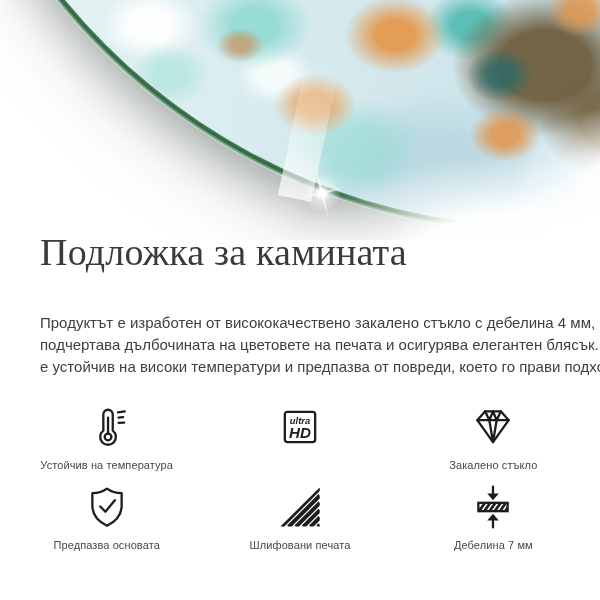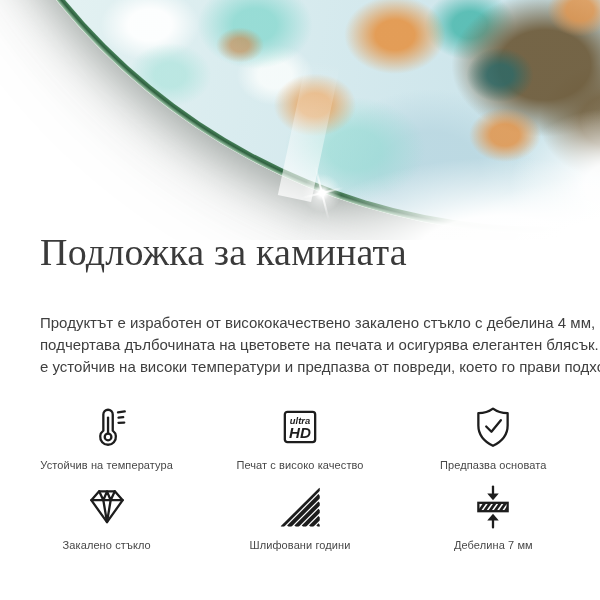--- a/index.html
+++ b/index.html
@@ -162,64 +162,63 @@
     </div>
 
     <div class="feature">
       <div class="icon-box">
         <svg width="46" height="46" viewBox="0 0 44 44">
           <rect class="stroke" x="7.5" y="7.5" width="29" height="29" rx="2.5"></rect>
           <text class="hd-top" x="22" y="19" text-anchor="middle">ultra</text>
           <text class="hd-bot" x="22" y="32.5" text-anchor="middle">HD</text>
         </svg>
       </div>
-      <div class="label">Печат с високо качество</div>
-    </div>
-
-    <div class="feature">
-      <div class="icon-box">
-        <svg width="46" height="46" viewBox="0 0 44 44">
-          <path class="stroke round" d="M22 4.5 C18 7.5 12.5 8.8 8 8.8 V 20.5 C8 30 14.5 36.3 22 40 C29.5 36.3 36 30 36 20.5 V 8.8 C31.5 8.8 26 7.5 22 4.5 Z"></path>
-          <path class="stroke round" d="M15.5 21.5 L20.5 26.5 L29.5 15.5"></path>
-        </svg>
-      </div>
-      <div class="label">Предпазва основата</div>
     </div>
 
     <div class="feature">
       <div class="icon-box">
         <svg width="46" height="46" viewBox="0 0 44 44">
           <path class="stroke round" d="M14.5 7 H29.5 L37 15.5 L22 36.5 L7 15.5 Z"></path>
           <line class="stroke round" x1="7" y1="15.5" x2="37" y2="15.5"></line>
           <path class="stroke round" d="M14.5 7 L18.5 15.5 L22 7 L25.5 15.5 L29.5 7"></path>
           <path class="stroke round" d="M18.5 15.5 L22 36.5 L25.5 15.5"></path>
         </svg>
       </div>
       <div class="label">Закалено стъкло</div>
+    </div>
+
+    <div class="feature">
+      <div class="icon-box">
+        <svg width="46" height="46" viewBox="0 0 44 44">
+          <path class="stroke round" d="M22 4.5 C18 7.5 12.5 8.8 8 8.8 V 20.5 C8 30 14.5 36.3 22 40 C29.5 36.3 36 30 36 20.5 V 8.8 C31.5 8.8 26 7.5 22 4.5 Z"></path>
+          <path class="stroke round" d="M15.5 21.5 L20.5 26.5 L29.5 15.5"></path>
+        </svg>
+      </div>
+      <div class="label">Предпазва основата</div>
     </div>
 
     <div class="feature">
       <div class="icon-box">
         <svg width="46" height="46" viewBox="0 0 44 44">
           <defs>
             <clipPath id="triclip">
                 <polygon points="3,41 41,3 41,41"></polygon>
               </clipPath>
           </defs>
           <g clip-path="url(#triclip)" stroke="#1d1d1d" stroke-width="3.8">
             <line x1="4" y1="41" x2="41" y2="4"></line>
             <line x1="11" y1="41" x2="41" y2="11"></line>
             <line x1="18" y1="41" x2="41" y2="18"></line>
             <line x1="25" y1="41" x2="41" y2="25"></line>
             <line x1="32" y1="41" x2="41" y2="32"></line>
             <line x1="39" y1="41" x2="41" y2="39"></line>
           </g>
         </svg>
       </div>
-      <div class="label">Шлифовани години</div>
+      <div class="label">Шлифовани печата</div>
     </div>
 
     <div class="feature">
       <div class="icon-box">
         <svg width="46" height="46" viewBox="0 0 44 44">
           <defs>
             <clipPath id="barclip">
                 <rect x="8.5" y="18.5" width="27" height="7"></rect>
               </clipPath>
           </defs>

